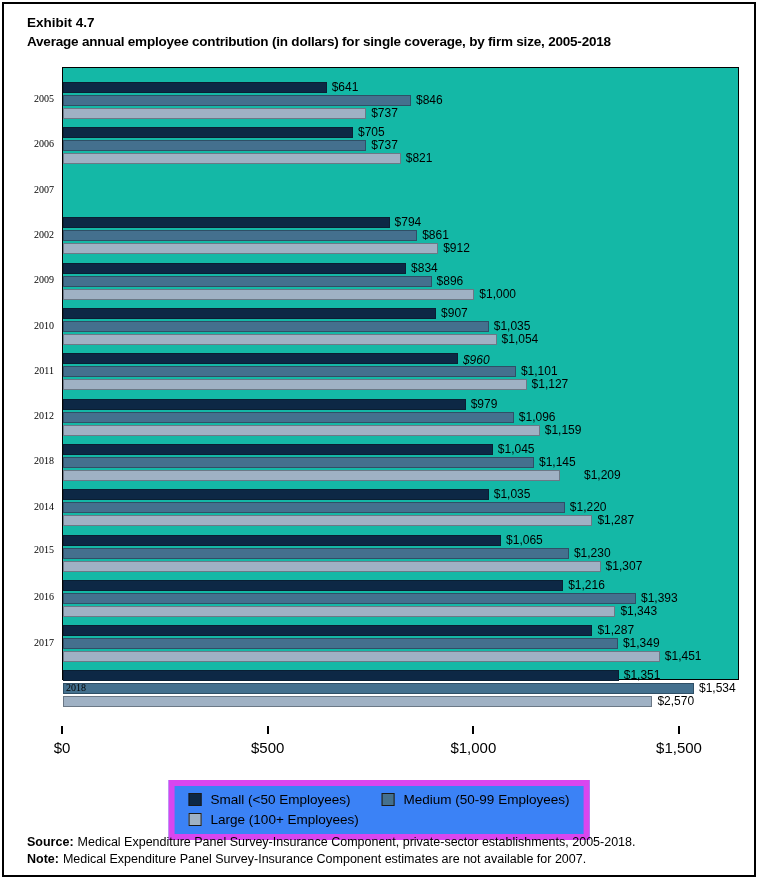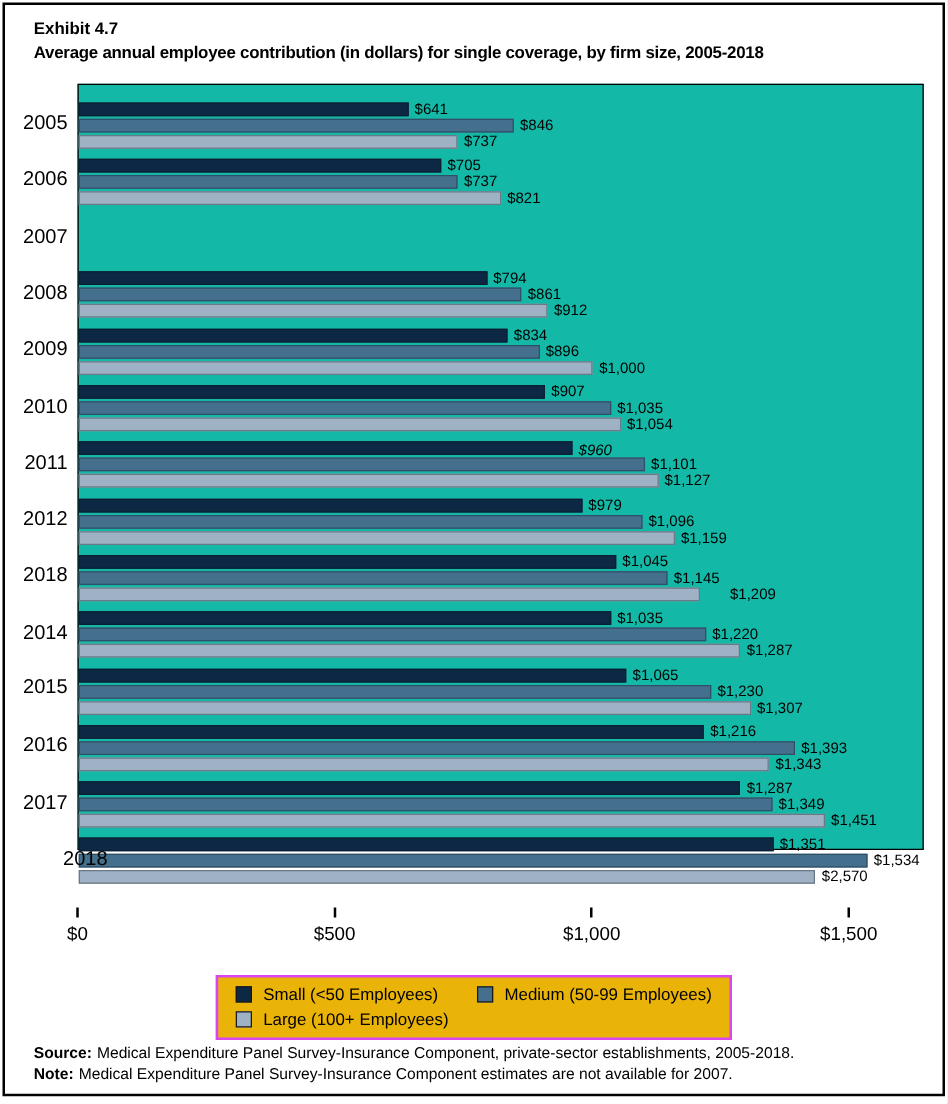--- a/index.html
+++ b/index.html
@@ -8,25 +8,25 @@
   .frame { position:absolute; left:2px; top:2px; width:754px; height:875px; border:2px solid #000; box-sizing:border-box; pointer-events:none; }
 
   .titles { position:absolute; left:27px; top:13px; font-weight:bold; }
   .title-line1 { font-size:13.5px; line-height:19px; }
   .title-line2 { font-size:13.5px; line-height:19px; letter-spacing:-0.2px; white-space:nowrap; }
 
   .chart { position:absolute; left:0; top:0; width:758px; height:883px; }
   .plot-area { position:absolute; left:62px; top:67px; width:677px; height:613px; border:1px solid #000; box-sizing:border-box; background:#14b8a6; }
   .bar { position:absolute; left:0; height:11px; box-sizing:border-box; border:1px solid #000; }
   .bar-value { position:absolute; height:13px; line-height:13px; font-size:12px; white-space:nowrap; }
-  .year-label { position:absolute; left:0; width:54px; height:18px; line-height:18px; text-align:right; font-size:16px; }
+  .year-label { position:absolute; left:0; width:54px; height:18px; line-height:18px; text-align:right; font-size:10px;font-family:Liberation Serif, serif; }
   .tick { position:absolute; top:726px; width:2px; height:8px; background:#000; }
   .tick-label { position:absolute; top:739px; width:80px; text-align:center; font-size:15px; }
 
-  .legend { position:absolute; top:780px; left:50%; transform:translateX(-50%); border:2px solid #d946ef; background:#eab308;
+  .legend { position:absolute; top:780px; left:50%; transform:translateX(-50%); border:6px solid #d946ef; background:#3b82f6;
             display:grid; grid-template-columns:193px auto; row-gap:5px; padding:6px 14px 7px 14px; font-size:13.5px; }
   .legend-item { display:flex; align-items:center; white-space:nowrap; }
   .legend-swatch { width:13px; height:13px; border:1px solid #222; box-sizing:border-box; margin-right:9px; flex:none; }
 
   .footer { position:absolute; left:27px; top:834px; font-size:12.5px; line-height:17px; }
   .footer .lbl { font-weight:bold; margin-right:4px; }
 </style>
 </head>
 <body>
 
@@ -116,21 +116,21 @@
         <div class="bar-value" style="top: 601.4px; left: 560.711px;">$1,351</div>
         <div class="bar" style="top: 615.4px; width: 630.985px; background: rgb(68, 112, 142); border-color: rgb(47, 79, 102);"></div>
         <div class="bar-value" style="top: 614.4px; left: 635.985px;">$1,534</div>
         <div class="bar" style="top: 628.4px; width: 589.441px; background: rgb(159, 177, 196); border-color: rgb(107, 120, 134);"></div>
         <div class="bar-value" style="top: 627.4px; left: 594.441px;">$2,570</div>
       </div>
     <div>
         <div class="year-label" style="top: 90px;">2005</div>
         <div class="year-label" style="top: 135.3px;">2006</div>
         <div class="year-label" style="top: 180.6px;">2007</div>
-        <div class="year-label" style="top: 225.9px;">2008</div>
+        <div class="year-label" style="top: 225.9px;">2002</div>
         <div class="year-label" style="top: 271.2px;">2009</div>
         <div class="year-label" style="top: 316.5px;">2010</div>
         <div class="year-label" style="top: 361.8px;">2011</div>
         <div class="year-label" style="top: 407.1px;">2012</div>
         <div class="year-label" style="top: 452.4px;">2018</div>
         <div class="year-label" style="top: 497.7px;">2014</div>
         <div class="year-label" style="top: 541px;">2015</div>
         <div class="year-label" style="top: 588.3px;">2016</div>
         <div class="year-label" style="top: 633.6px;">2017</div>
         <div class="year-label" style="top: 678.9px; padding-left: 32px;">2018</div>

